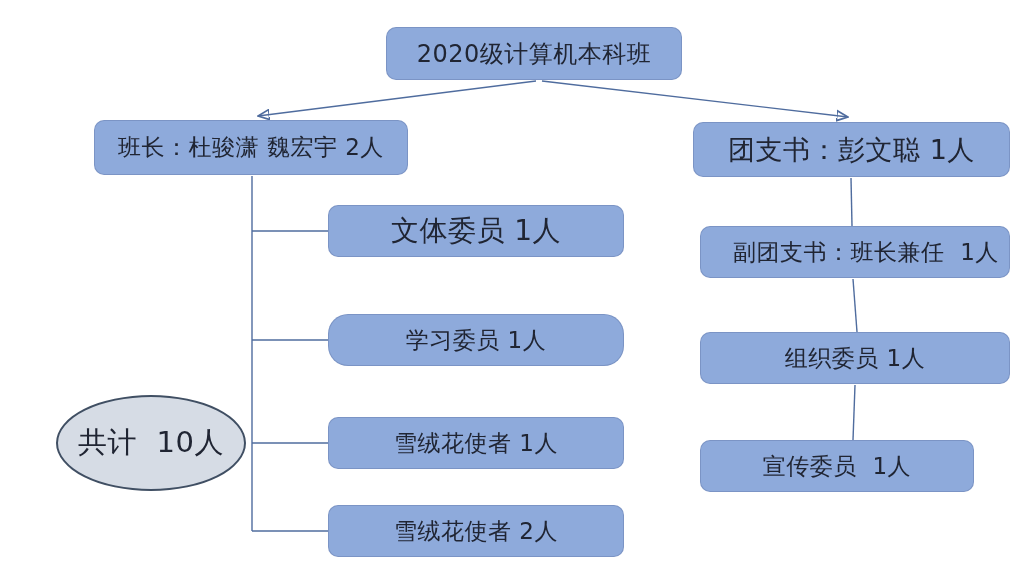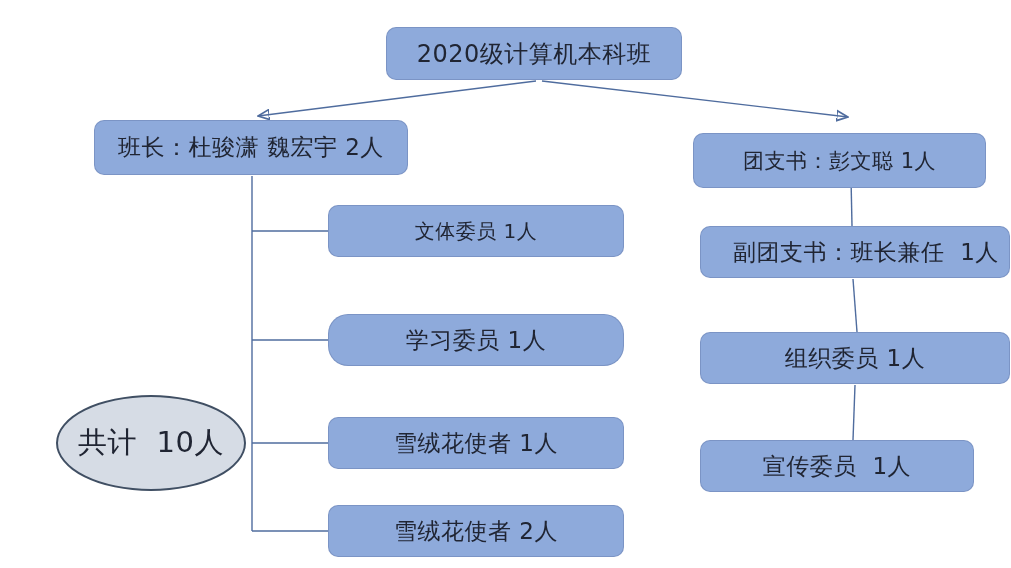--- a/index.html
+++ b/index.html
@@ -24,23 +24,23 @@
     display: flex;
     align-items: center;
     justify-content: center;
     color: var(--text, #202533);
     white-space: pre-wrap;
     box-sizing: border-box;
     letter-spacing: 0.5px;
   }
   .node-root    { left: 358px; top: 27px;  width: 296px; height: 53px; font-size: 24px; }
   .node-monitor { left: 66px;  top: 120px; width: 314px; height: 55px; font-size: 23px; }
-  .node-league  { left: 665px; top: 133px; width: 293px; height: 55px; font-size: 21px; }
+  .node-league  { left: 665px; top: 122px; width: 317px; height: 55px; font-size: 27px; }
 
-  .node-l0 { left: 300px; top: 205px; width: 296px; height: 52px; font-size: 20px; }
+  .node-l0 { left: 300px; top: 205px; width: 296px; height: 52px; font-size: 28px; }
   .node-l1 { left: 300px; top: 314px; width: 296px; height: 52px; font-size: 23px; border-radius: 20px; }
   .node-l2 { left: 300px; top: 417px; width: 296px; height: 52px; font-size: 23px; }
   .node-l3 { left: 300px; top: 505px; width: 296px; height: 52px; font-size: 23px; }
 
   .node-r0 { left: 672px; top: 226px; width: 310px; height: 52px; font-size: 23px; padding-left: 22px; }
   .node-r1 { left: 672px; top: 332px; width: 310px; height: 52px; font-size: 23px; }
   .node-r2 { left: 672px; top: 440px; width: 274px; height: 52px; font-size: 23px; }
 
   .ellipse {
     position: absolute;

